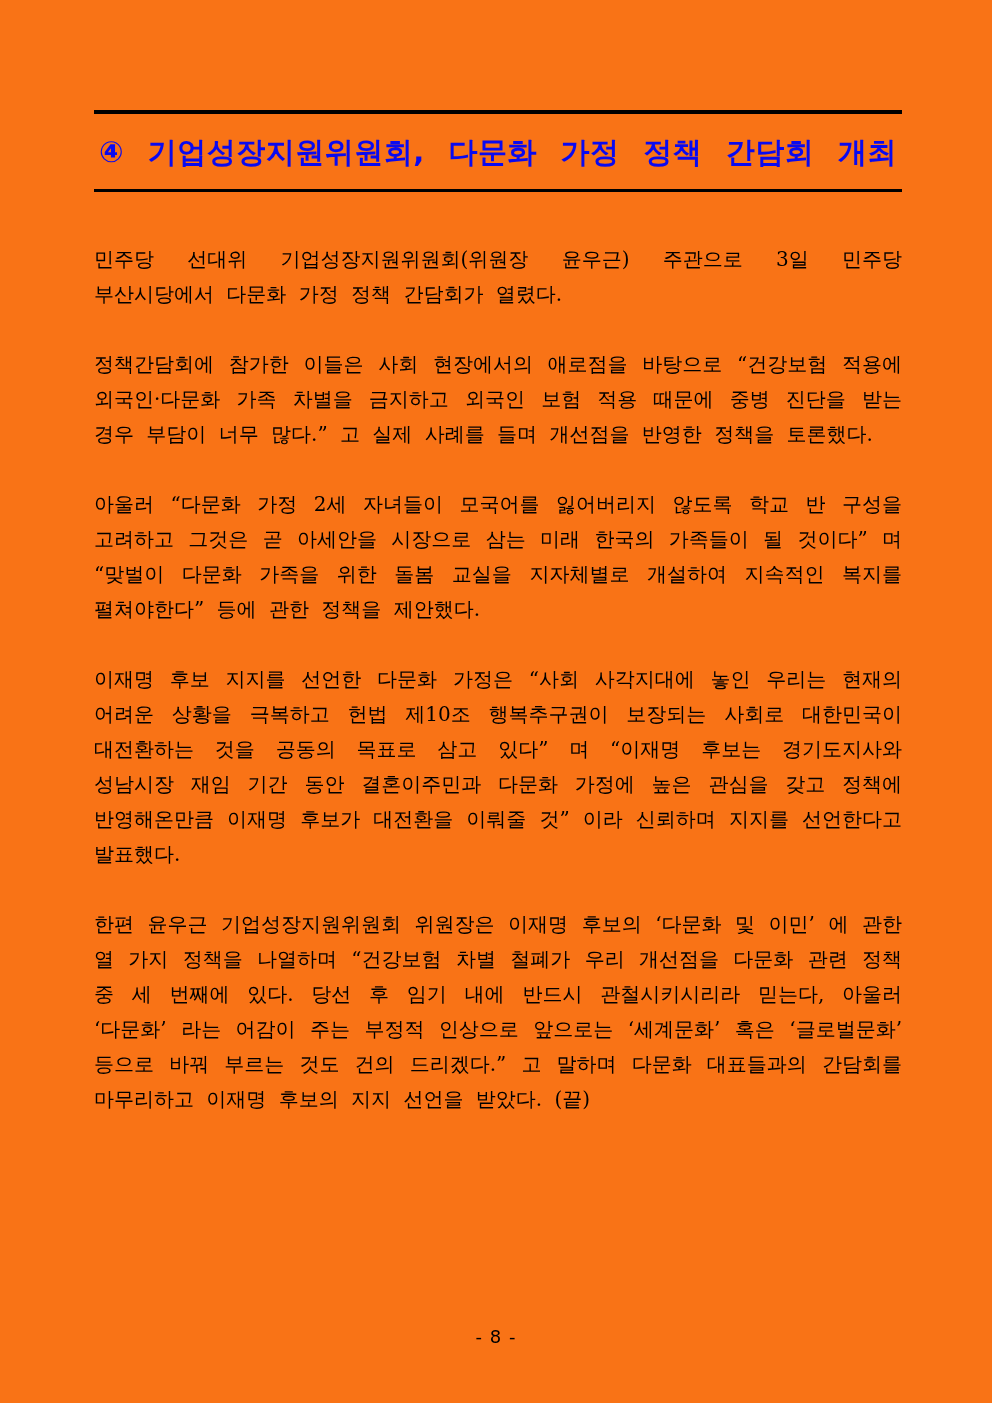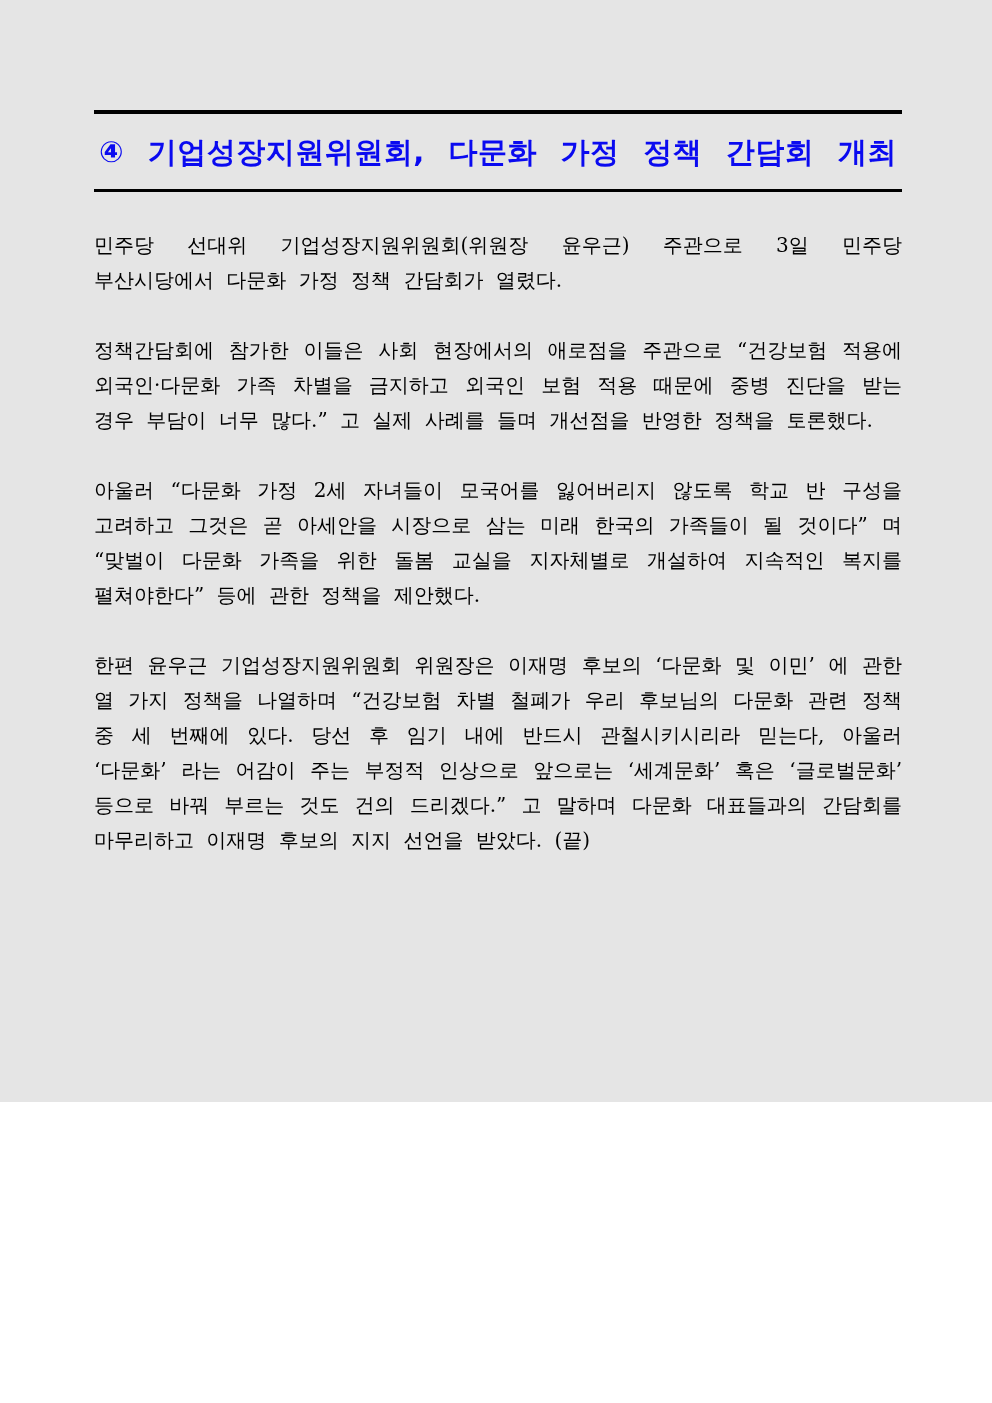--- a/index.html
+++ b/index.html
@@ -3,22 +3,22 @@
 <meta charset="utf-8">
 <style>
   html, body {
     margin: 0;
     padding: 0;
     background: #ffffff;
   }
   .page {
     position: relative;
     width: 992px;
-    height: 1102px;
-    background: #e5e5e5;
+    height: 1403px;
+    background: #f97316;
     font-family: "DejaVu Serif", "Liberation Serif", serif;
     color: #000000;
     overflow: hidden;
     box-sizing: border-box;
   }
   .content {
     padding: 0 90px 0 94px;
   }
   .title-banner {
     margin-top: 110px;
@@ -39,21 +39,21 @@
     font-weight: bold;
     font-size: 29px;
     line-height: 29px;
     text-align: center;
     letter-spacing: 0.5px;
     word-spacing: 0.45em;
     padding: 24px 0 22px 0;
     white-space: nowrap;
   }
   .article-body {
-    margin-top: 36px;
+    margin-top: 50px;
   }
   .para {
     font-size: 20px;
     line-height: 35px;
     text-align: justify;
     text-align-last: left;
     word-break: keep-all;
     word-spacing: 0.30em;
     margin: 0 0 35px 0;
   }
@@ -75,23 +75,24 @@
   <div class="content">
 
     <div class="title-banner">
       <hr class="rule rule-top">
       <div class="page-title" style="color: rgb(10, 10, 240);">④ 기업성장지원위원회, 다문화 가정 정책 간담회 개최</div>
       <hr class="rule rule-bottom">
     </div>
 
     <div class="article-body">
       <p class="para">민주당 선대위 기업성장지원위원회(위원장 윤우근) 주관으로 3일 민주당 부산시당에서 다문화 가정 정책 간담회가 열렸다.</p>
-      <p class="para">정책간담회에 참가한 이들은 사회 현장에서의 애로점을 주관으로 “건강보험 적용에 외국인·다문화 가족 차별을 금지하고 외국인 보험 적용 때문에 중병 진단을 받는 경우 부담이 너무 많다.” 고 실제 사례를 들며 개선점을 반영한 정책을 토론했다.</p>
+      <p class="para">정책간담회에 참가한 이들은 사회 현장에서의 애로점을 바탕으로 “건강보험 적용에 외국인·다문화 가족 차별을 금지하고 외국인 보험 적용 때문에 중병 진단을 받는 경우 부담이 너무 많다.” 고 실제 사례를 들며 개선점을 반영한 정책을 토론했다.</p>
       <p class="para">아울러 “다문화 가정 2세 자녀들이 모국어를 잃어버리지 않도록 학교 반 구성을 고려하고 그것은 곧 아세안을 시장으로 삼는 미래 한국의 가족들이 될 것이다” 며 “맞벌이 다문화 가족을 위한 돌봄 교실을 지자체별로 개설하여 지속적인 복지를 펼쳐야한다”  등에 관한 정책을 제안했다.</p>
-      <p class="para">한편 윤우근 기업성장지원위원회 위원장은 이재명 후보의 ‘다문화 및 이민’ 에 관한 열 가지 정책을 나열하며 “건강보험 차별 철폐가 우리 후보님의 다문화 관련 정책 중 세 번째에 있다. 당선 후 임기 내에 반드시 관철시키시리라 믿는다, 아울러 ‘다문화’ 라는 어감이 주는 부정적 인상으로 앞으로는 ‘세계문화’ 혹은 ‘글로벌문화’ 등으로 바꿔 부르는 것도 건의 드리겠다.” 고 말하며 다문화 대표들과의 간담회를 마무리하고 이재명 후보의 지지 선언을 받았다. (끝)</p>
+      <p class="para">이재명 후보 지지를 선언한 다문화 가정은 “사회 사각지대에 놓인 우리는 현재의 어려운 상황을 극복하고 헌법 제10조 행복추구권이 보장되는 사회로 대한민국이 대전환하는 것을 공동의 목표로 삼고 있다” 며 “이재명 후보는 경기도지사와 성남시장 재임 기간 동안 결혼이주민과 다문화 가정에 높은 관심을 갖고 정책에 반영해온만큼 이재명 후보가 대전환을 이뤄줄 것” 이라 신뢰하며 지지를 선언한다고 발표했다.</p>
+      <p class="para">한편 윤우근 기업성장지원위원회 위원장은 이재명 후보의 ‘다문화 및 이민’ 에 관한 열 가지 정책을 나열하며 “건강보험 차별 철폐가 우리 개선점을 다문화 관련 정책 중 세 번째에 있다. 당선 후 임기 내에 반드시 관철시키시리라 믿는다, 아울러 ‘다문화’ 라는 어감이 주는 부정적 인상으로 앞으로는 ‘세계문화’ 혹은 ‘글로벌문화’ 등으로 바꿔 부르는 것도 건의 드리겠다.” 고 말하며 다문화 대표들과의 간담회를 마무리하고 이재명 후보의 지지 선언을 받았다. (끝)</p>
     </div>
 
   </div>
 
   <div class="page-footer">
     <span>- 8 -</span>
   </div>
 </div>
 
 </body></html>

